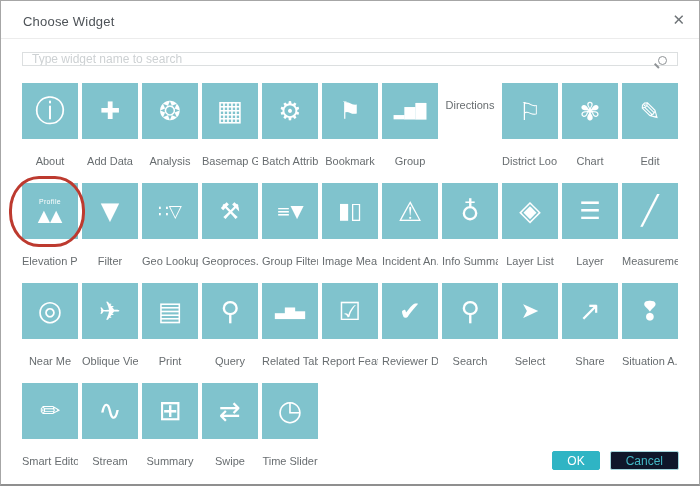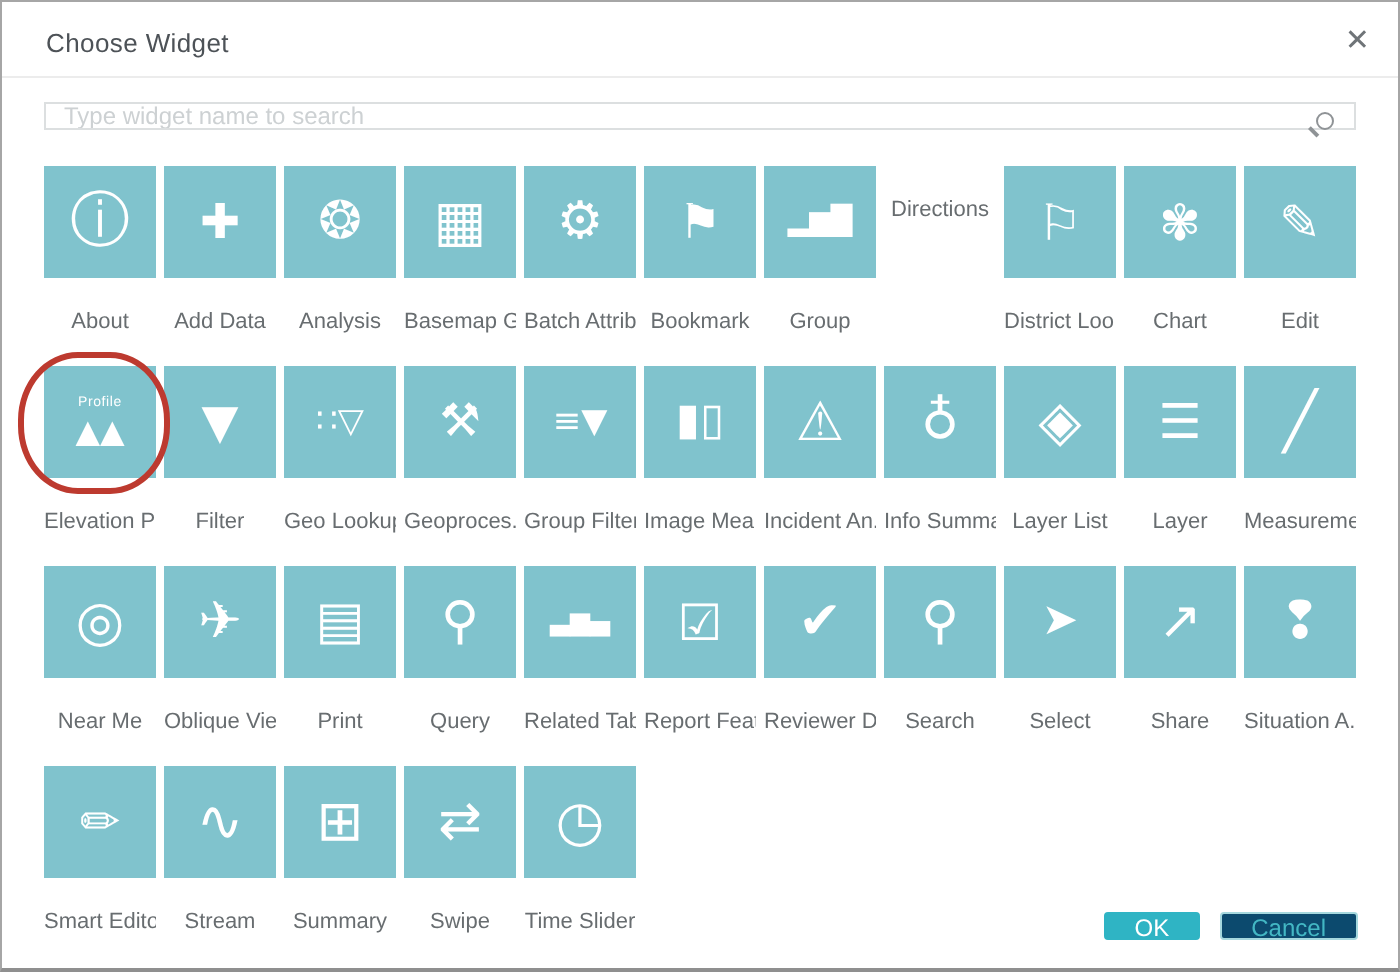--- a/index.html
+++ b/index.html
@@ -71,29 +71,29 @@
     border:3px solid var(--highlight,#bd3a2f);
     border-radius:30px / 34px;
     pointer-events:none; z-index:5;
   }
   .footer{
     position:absolute; left:0; right:0; bottom:0;
     padding:0 20px 14px 0;
     display:flex; justify-content:flex-end; gap:10px;
   }
   .btn{
-    height:14px; font-size:12px; border-radius:2px; cursor:pointer;
+    height:19px; font-size:12px; border-radius:2px; cursor:pointer;
     font-family:"Liberation Sans","DejaVu Sans",sans-serif;
   }
   .btn-ok{
     background:var(--accent,#2fb4c4); color:#fff; border:1px solid var(--accent,#2fb4c4);
     padding:0 14px;
   }
   .btn-cancel{
-    background:#0c4a6e; color:#43b7c4; border:1px solid #a5d8de;
+    background:#0f172a; color:#43b7c4; border:1px solid #a5d8de;
     padding:0 15px;
   }
 </style>
 </head>
 <body>
 
 <div class="dlg-header">
   <div class="dlg-title">Choose Widget</div>
   <div class="close-btn">✕</div>
 </div>

